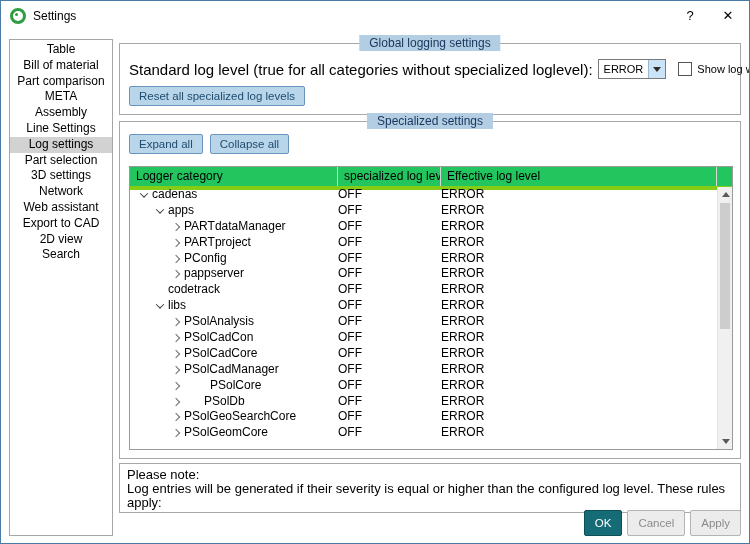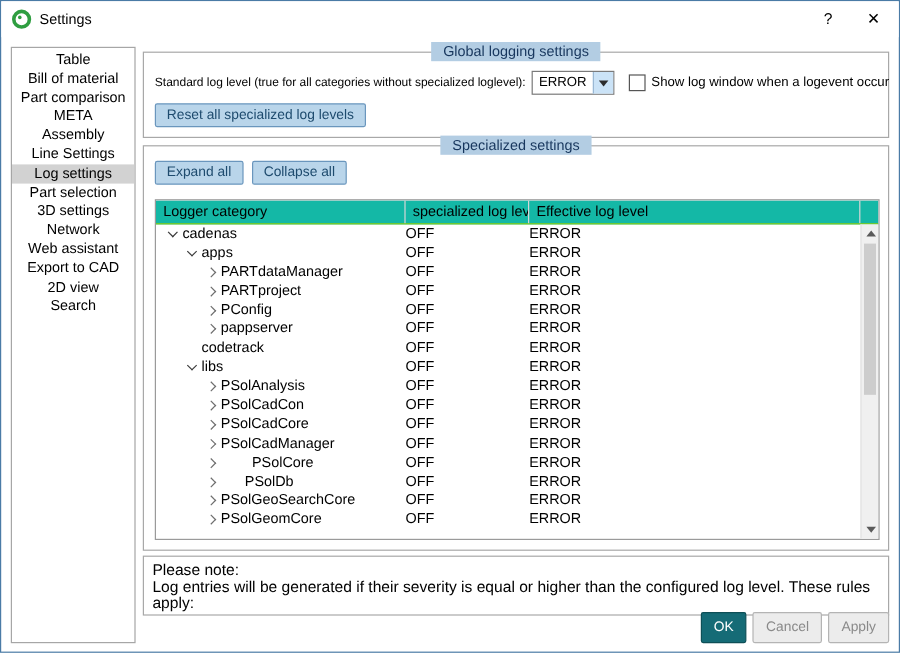--- a/index.html
+++ b/index.html
@@ -21,37 +21,37 @@
   .sb-item.sel{background:#d2d2d2;}
 
   
   .groupbox{position:absolute;left:118px;right:8px;border:1px solid #a8a8a8;background:#fff;}
   .gb-title{position:absolute;top:-9px;left:50%;transform:translateX(-50%);background:#b3cde3;color:#17365d;padding:1px 10px;font-size:12px;white-space:nowrap;}
   .gb-global{top:42px;height:70px;}
   .gb-spec{top:120px;height:336px;}
 
   
   .glob-row{position:absolute;left:9px;right:6px;top:15px;display:flex;align-items:center;white-space:nowrap;}
-  .std-label{font-size:10px;}
+  .std-label{font-size:15px;}
   .combo{display:inline-flex;align-items:center;height:20px;border:1px solid #7a7a7a;background:#fff;margin-left:5px;box-sizing:border-box;}
   .combo-text{padding:0 5px;font-size:11px;}
   .combo-arrow{width:16px;height:18px;background:#cbe3f7;border-left:1px solid #9ab8d4;display:flex;align-items:center;justify-content:center;}
   .combo-arrow::after{content:'';width:0;height:0;border-left:4px solid transparent;border-right:4px solid transparent;border-top:5px solid #2c2c2c;}
   .chk-wrap{display:inline-flex;align-items:center;margin-left:12px;}
   .chk-box{width:12px;height:12px;border:1px solid #555;background:#fff;margin-right:5px;flex:0 0 auto;}
   .chk-label{font-size:11px;}
 
   .blue-btn{display:inline-block;background:#b9d5ea;border:1px solid #6a96bd;color:#1e4b6e;font-size:11.5px;padding:3px 9px;border-radius:2px;font-family:inherit;cursor:default;}
   .reset-btn{position:absolute;left:9px;top:42px;text-align:right;}
 
   
   .spec-btns{position:absolute;left:9px;top:12px;display:flex;gap:7px;}
 
   .tree-table{position:absolute;left:9px;right:7px;top:44px;bottom:8px;border:1px solid #9a9a9a;background:#fff;overflow:hidden;}
-  .thead{display:grid;grid-template-columns:208px 103px 1fr 15px;height:19px;line-height:19px;border-bottom:1px solid #84cc16;background:#14b8a6;}
+  .thead{display:grid;grid-template-columns:208px 103px 1fr 15px;height:19px;line-height:19px;border-bottom:4px solid #84cc16;background:#22c55e;}
   .th{padding-left:6px;border-right:1px solid #d6d6d6;overflow:hidden;white-space:nowrap;font-size:12px;}
   .th:last-child{border-right:none;}
   .tree-body{position:absolute;left:0;right:15px;top:20px;bottom:0;overflow:hidden;}
   .trow{display:grid;grid-template-columns:208px 103px 1fr;height:15.9px;line-height:15.9px;white-space:nowrap;}
   .tc{overflow:hidden;}
   .tc1{display:flex;align-items:center;}
   .chev{display:inline-block;width:16px;flex:0 0 16px;text-align:center;}
   .chev.down::before{content:'';display:inline-block;width:5px;height:5px;border-right:1.6px solid #3a3a3a;border-bottom:1.6px solid #3a3a3a;transform:rotate(45deg) translate(-1px,-1px);}
   .chev.right::before{content:'';display:inline-block;width:5px;height:5px;border-right:1.6px solid #6e6e6e;border-bottom:1.6px solid #6e6e6e;transform:rotate(-45deg);}
 

